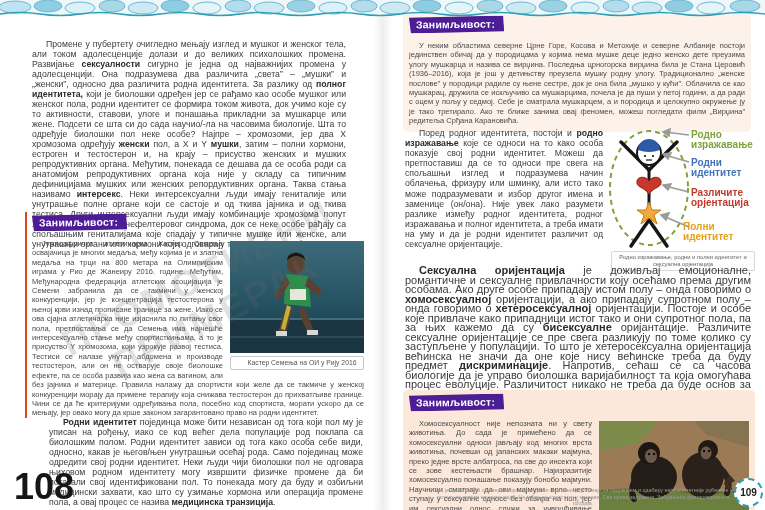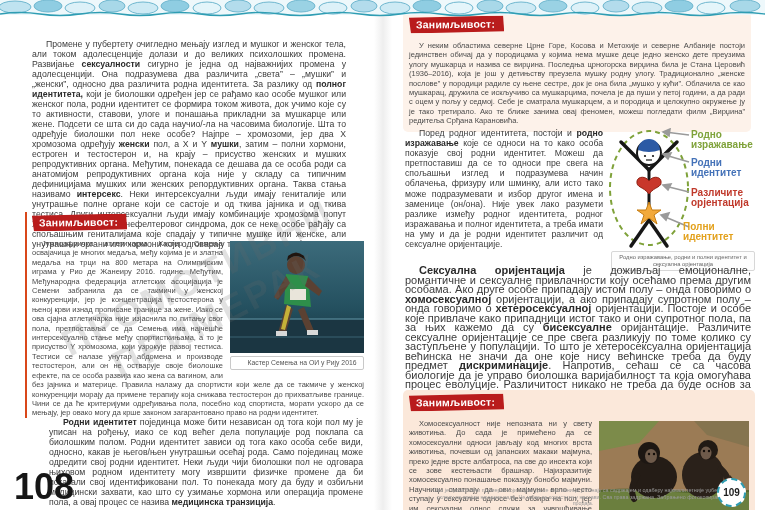--- a/index.html
+++ b/index.html
@@ -12,21 +12,21 @@
   .page.left{left:0;}
   .page.right{left:383px;}
 
   .justp{text-align:justify;text-indent:14px;}
   .body-l{font-size:8.7px;line-height:10px;}
   .body-r{font-size:8.7px;line-height:10.1px;}
 
   .intro{position:absolute;top:30px;left:32px;width:314px;}
   .identity{position:absolute;top:408px;left:32px;width:314px;z-index:4;margin-left:17px;}
 
-  .fact-header{display:inline-block;background:#b91c1c;color:#fff;font-weight:bold;
+  .fact-header{display:inline-block;background:#4c1d95;color:#fff;font-weight:bold;
                font-size:10.5px;padding:2px 9px 3px 7px;transform:rotate(-0.6deg);
                clip-path:polygon(0 8%,99% 0,100% 92%,2% 100%);letter-spacing:.2px;}
   .factbox-left{position:absolute;top:212px;left:25px;width:332px;border-left:2px solid #d9471a;
                 padding:0 0 0 5px;z-index:4;}
   .fb-body{font-size:7.5px;line-height:9.4px;text-align:justify;text-indent:10px;margin-top:8px;color:#4a4a4a;}
   figure{margin:0;}
   .fig-athlete{float:right;width:134px;margin:2px 0 2px 7px;}
   .fig-athlete svg{display:block;width:134px;height:112px;}
   .photo-caption{margin-top:3px;background:#fff;border:1px solid #c9c9c9;border-radius:2px;
                  font-size:6.8px;line-height:8px;text-align:center;padding:2px 1px;color:#555;}
@@ -48,21 +48,21 @@
   .dlabel.red{color:#c0392b;top:60px;left:84px;}
   .dlabel.yellow{color:#e3a11c;top:94px;left:76px;}
   .dcaption{position:absolute;left:4px;top:123px;width:138px;background:#fdfdfd;border:1px solid #d7d7d7;
             border-radius:2px;font-size:5.8px;line-height:7px;text-align:center;color:#666;padding:2px 2px;}
   .orientation{position:absolute;top:266px;left:22px;width:346px;font-size:11px;line-height:9.5px;}
 
   .factbox-bottom{position:absolute;top:390px;left:20px;width:352px;background:#fbe8da;border-radius:5px;
                   padding:2px 6px 6px 6px;box-sizing:border-box;min-height:112px;}
   .fig-bonobo{float:right;width:150px;margin:2px 0 0 7px;}
   .fig-bonobo svg{display:block;width:150px;height:92px;}
-  .pagenum-right{position:absolute;right:19px;bottom:3px;width:25px;height:25px;border:2px dashed #2f9db3;
+  .pagenum-right{position:absolute;right:2px;bottom:3px;width:25px;height:25px;border:2px dashed #2f9db3;
                  border-radius:50%;background:#fff;z-index:6;display:flex;align-items:center;justify-content:center;
                  font-size:10px;font-weight:bold;color:#1d1d1d;}
   .footnote{position:absolute;left:46px;bottom:3px;width:308px;font-size:5.4px;line-height:6.6px;
             text-align:center;color:#9a9a9a;z-index:5;}
   b{color:#2b2b2b;}
 </style>
 </head>
 <body>
 
 <div class="banner">

